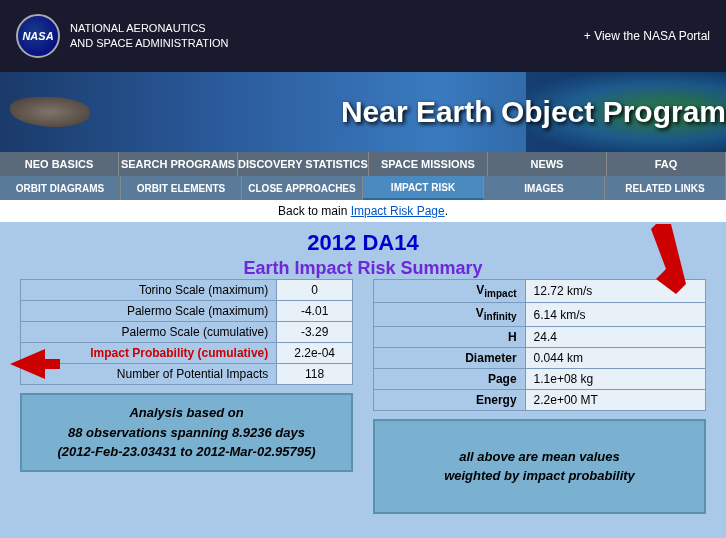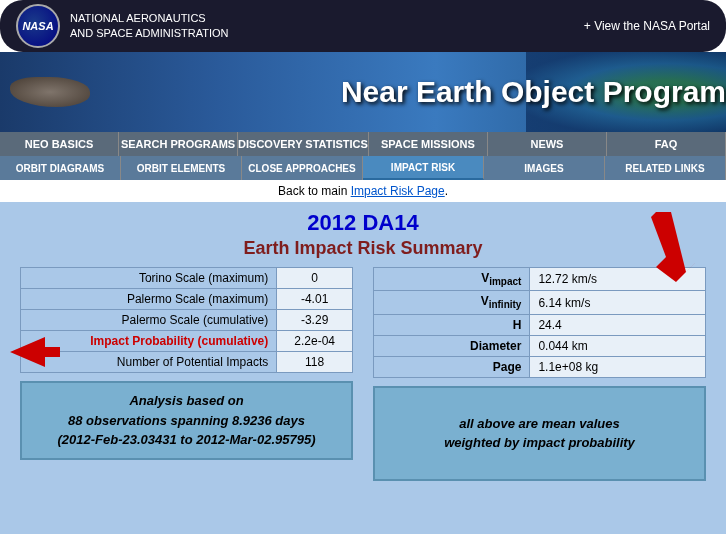--- a/index.html
+++ b/index.html
@@ -5,22 +5,21 @@
     * { margin: 0; padding: 0; box-sizing: border-box; }
     body { width: 726px; height: 538px; font-family: Arial, sans-serif; overflow: hidden; background: #fff; }
 
     
     #header {
       background: #1a1a2e;
       display: flex;
       align-items: center;
       justify-content: space-between;
       padding: 6px 16px;
-      height: 52px;
-      border-radius: 23px;
+      height: 72px;
     }
     #header-left { display: flex; align-items: center; gap: 10px; }
     #nasa-logo {
       width: 44px; height: 44px; border-radius: 50%;
       background: radial-gradient(circle at 40% 40%, #1a3a8a, #000080);
       display: flex; align-items: center; justify-content: center;
       font-size: 9px; color: #fff; font-weight: bold; text-align: center;
       border: 2px solid #aaa;
       position: relative; overflow: hidden;
     }
@@ -82,21 +81,21 @@
     #main-content {
       background: #aac8e8;
       padding: 8px 20px 10px;
       height: calc(538px - 56px - 80px - 24px - 24px - 22px);
     }
 
     #object-title {
       text-align: center; color: #0000cc; font-size: 22px; font-weight: bold; margin-bottom: 2px;
     }
     #summary-title {
-      text-align: center; color: #7f1d1d; font-size: 18px; font-weight: bold; margin-bottom: 8px;
+      text-align: center; color: #6d28d9; font-size: 18px; font-weight: bold; 
     }
 
     #data-section {
       display: flex; gap: 20px; align-items: flex-start; justify-content: space-between;
     }
 
     
     #left-panel { flex: 1; position: relative; }
     .data-table {
       width: 100%; border-collapse: collapse; background: #aac8e8;
@@ -251,20 +250,24 @@
           <td class="value-cell">24.4</td>
         </tr>
         <tr>
           <td class="label-cell">Diameter</td>
           <td class="value-cell">0.044 km</td>
         </tr>
         <tr>
           <td class="label-cell">Page</td>
           <td class="value-cell">1.1e+08 kg</td>
         </tr>
+        <tr>
+          <td class="label-cell">Energy</td>
+          <td class="value-cell">2.2e+00 MT</td>
+        </tr>
       </tbody>
         </table>
 
       <div id="mean-values-box">
         <span>all above are mean values</span><br>
         <span>weighted by impact probability</span>
       </div>
     </div>
   </div>
 </div>

